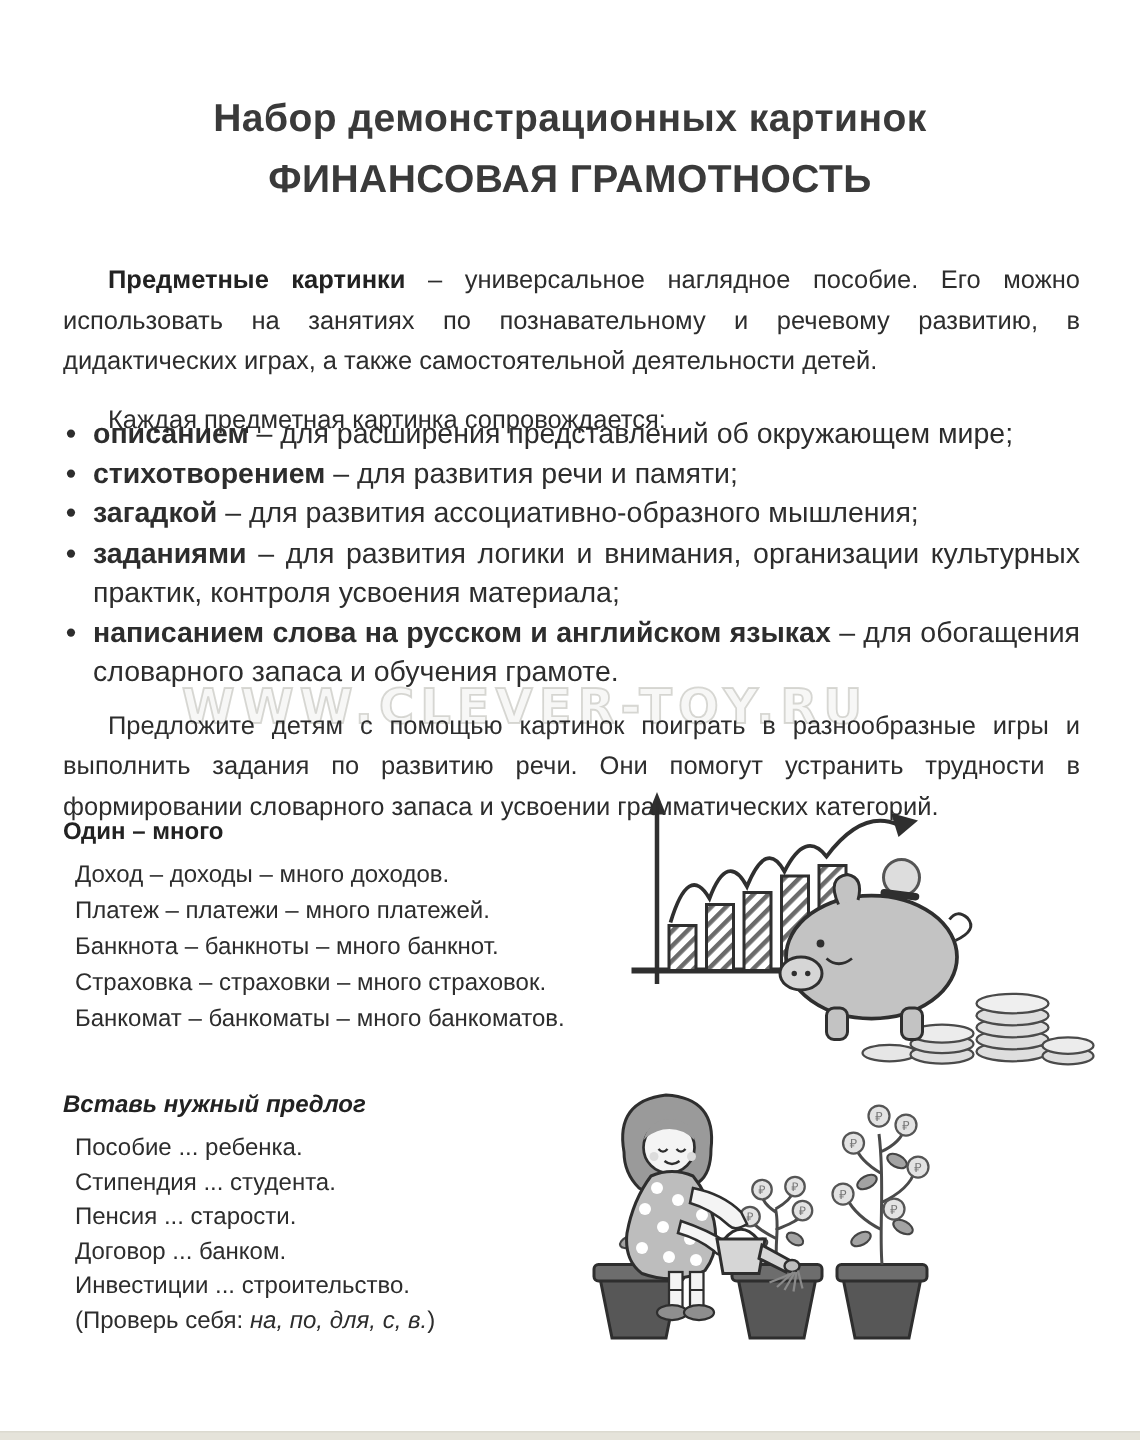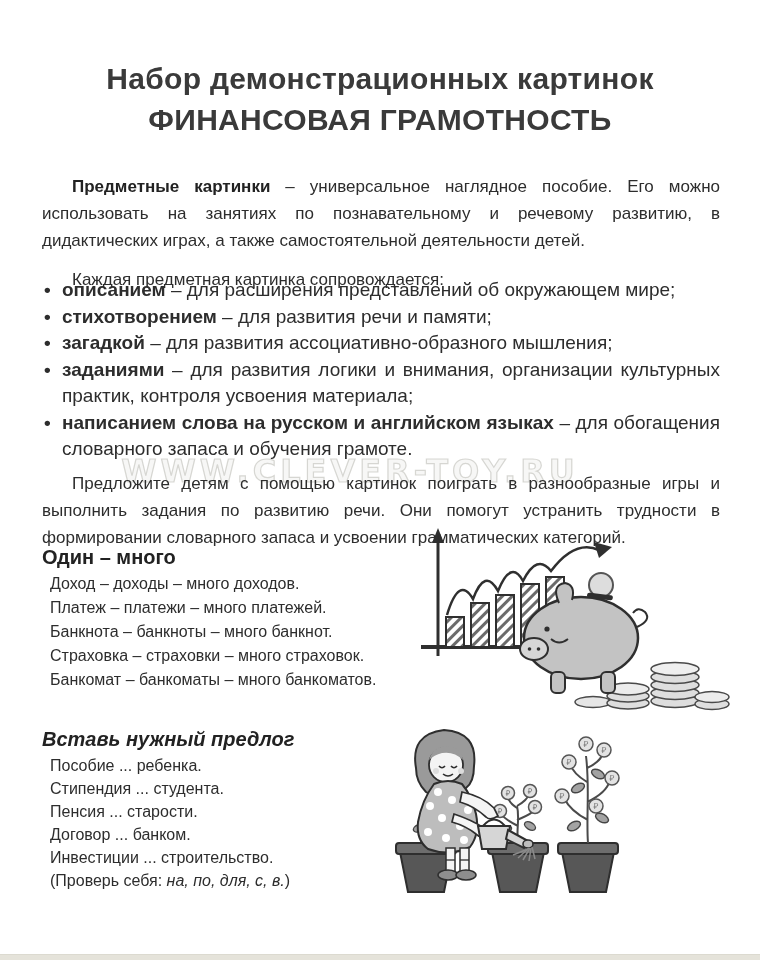--- a/index.html
+++ b/index.html
@@ -2,41 +2,41 @@
 <html><head>
 <meta charset="utf-8">
 <style>
   html,body{margin:0;padding:0;background:#ffffff;}
   .page{
     position:relative;width:760px;height:960px;background:#ffffff;overflow:hidden;
     font-family:"Liberation Sans",sans-serif;color:#2d2d2d;
   }
   
   .title{position:absolute;top:58px;left:0;width:760px;text-align:center;
-    font-weight:bold;font-size:30px;line-height:41px;color:#3a3a3a;letter-spacing:.3px;}
+    font-weight:bold;font-size:26px;line-height:41px;color:#3a3a3a;letter-spacing:.3px;}
   
   .para{position:absolute;left:42px;width:678px;font-size:17px;line-height:27px;
     text-align:justify;color:#2d2d2d;z-index:2;}
   .indent{text-indent:30px;}
   .para b{color:#222;}
   #p1{top:156px;}
   #p2{top:249px;}
   
   .blist{position:absolute;top:277px;left:42px;width:678px;z-index:2;}
   .blist .li{position:relative;padding-left:20px;font-size:19px;line-height:26.5px;
     text-align:justify;}
   .blist .dot{position:absolute;left:2px;top:0;font-weight:bold;}
   #p3{top:453px;}
   
   .watermark{position:absolute;top:452px;left:0;width:700px;text-align:center;z-index:1;
     font-family:"DejaVu Sans",sans-serif;font-weight:bold;font-size:32px;letter-spacing:4px;
     color:rgba(205,205,198,0.16);-webkit-text-stroke:1.2px rgba(170,170,162,0.45);
     white-space:nowrap;user-select:none;}
   
-  .sec-head{position:absolute;left:42px;font-size:20px;font-weight:bold;color:#222;z-index:2;}
+  .sec-head{position:absolute;left:42px;font-size:16px;font-weight:bold;color:#222;z-index:2;}
   #h-onemany{top:546px;}
   #h-prep{top:728px;font-style:italic;}
   .lines{position:absolute;left:50px;font-size:16px;color:#2d2d2d;z-index:2;}
   #l-onemany{top:572px;}
   #l-onemany .line{line-height:24px;}
   #l-prep{top:754px;}
   #l-prep .line{line-height:23px;}
   .it{font-style:italic;margin-top:24px;}
   
   .illo{position:absolute;z-index:1;}

